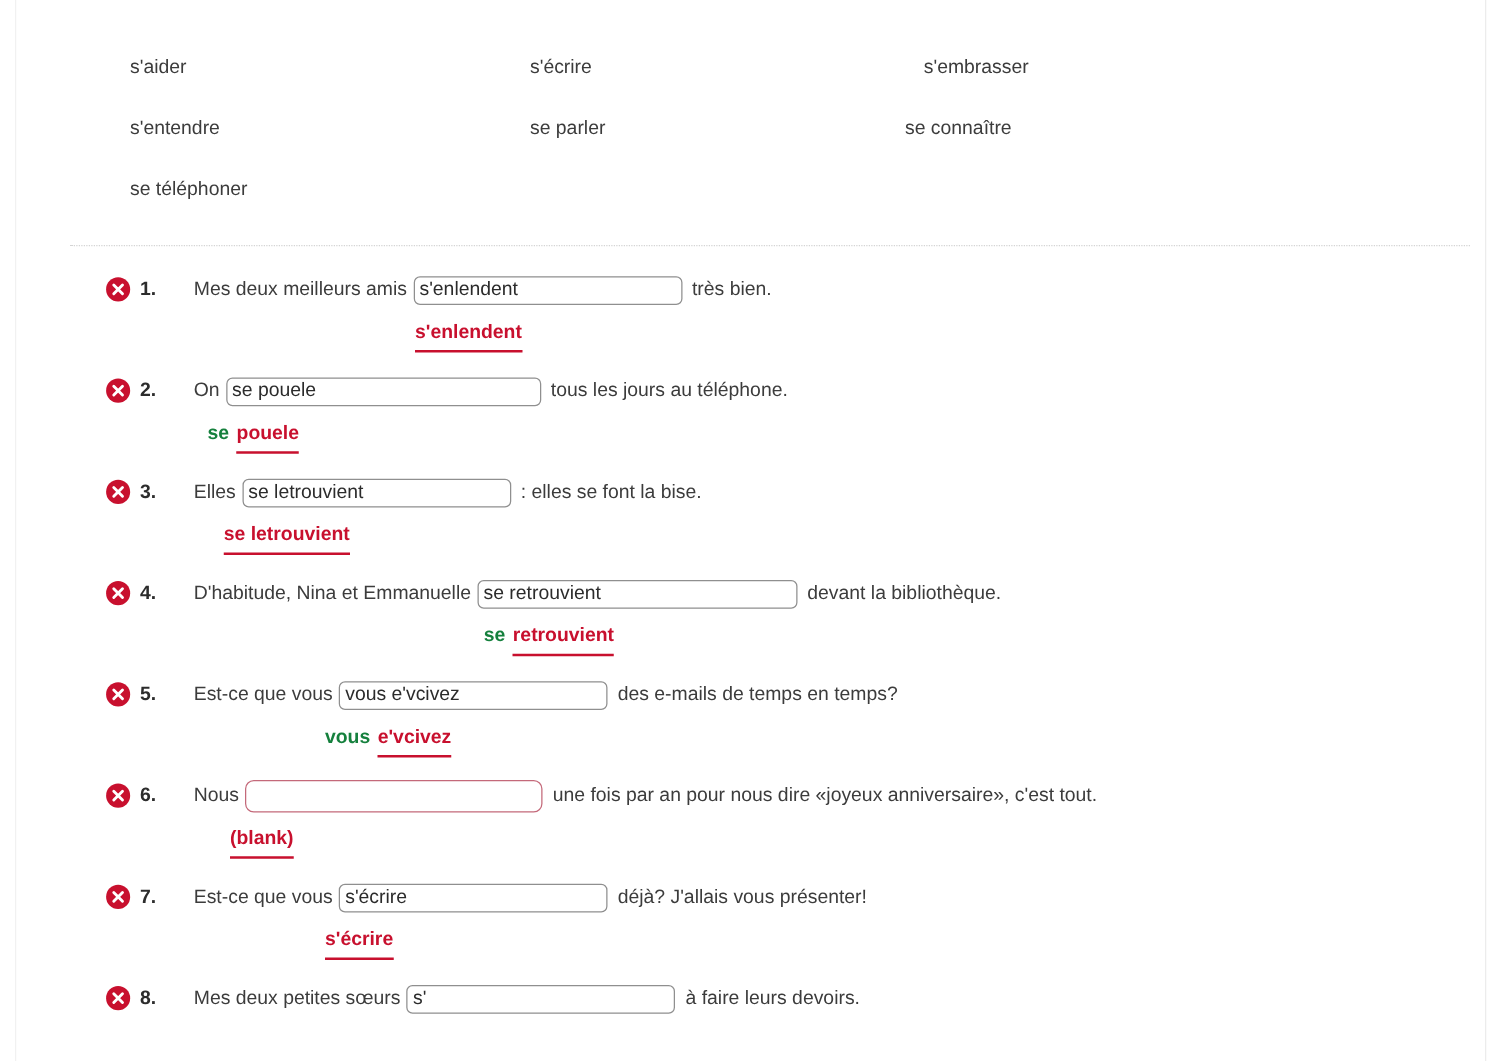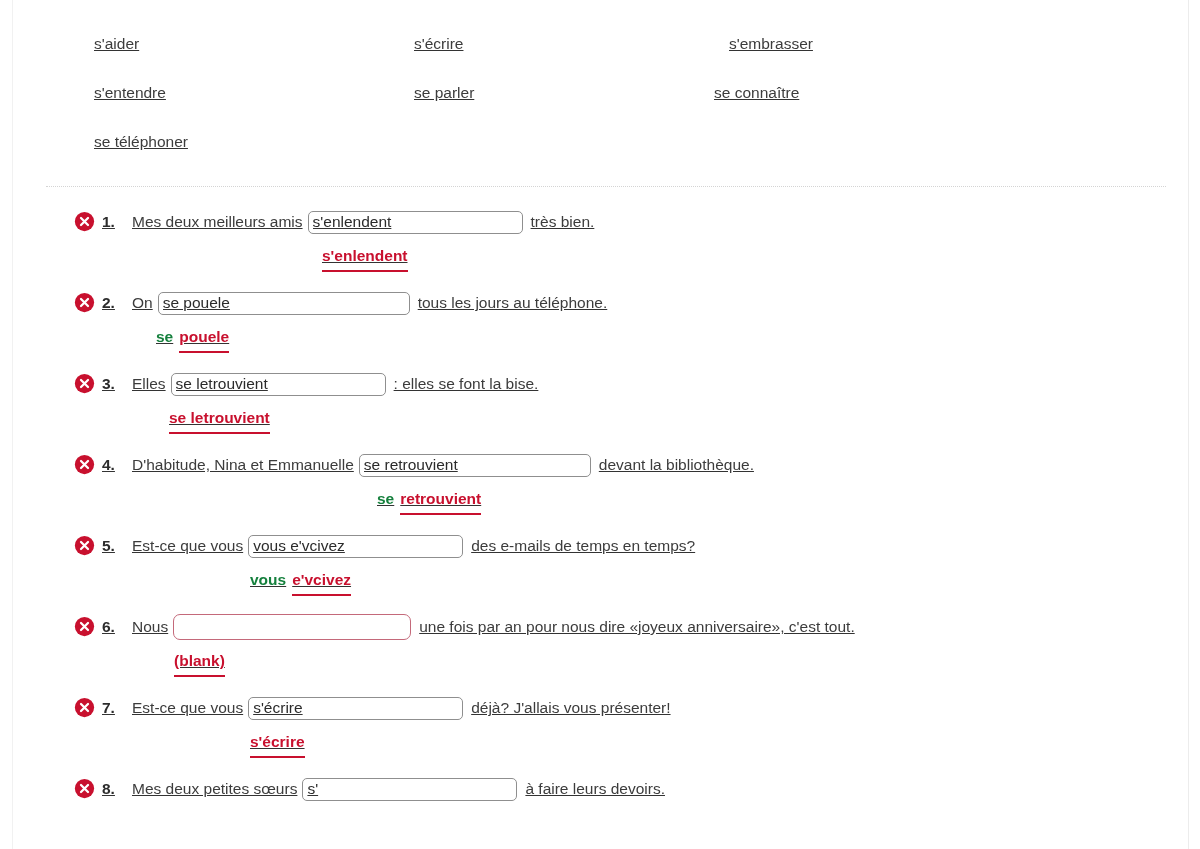--- a/index.html
+++ b/index.html
@@ -26,22 +26,21 @@
   }
   .page-frame-right {
     position: absolute;
     left: 1188px; top: 0; bottom: 0;
     width: 1px;
     background: #ececec;
   }
 
   .content {
     position: relative;
-    padding: 6px;
-    text-decoration: underline;
+    padding: 16px;
   }
 
   
   .word-bank {
     padding: 14px 40px 0 88px;
   }
   .word-row {
     display: flex;
     height: 49px;
     align-items: center;
@@ -96,21 +95,21 @@
     margin-left: 28px;
     font-size: 15.5px;
     font-weight: bold;
     color: #2c2c2c;
     flex: 0 0 auto;
   }
   .q-text {
     font-size: 15.5px;
     color: #3c3c3c;
   }
-  .q-text.pre { padding-right: 5px; }
+  .q-text.pre { padding-right: 5px; margin-left: 13px; }
   .q-text.post { padding-left: 8px; }
 
   .q-input {
     font-family: "Liberation Sans", sans-serif;
     font-size: 15.5px;
     color: #2b2b2b;
     border: 1px solid #8f8f8f;
     border-radius: 5px;
     background: #ffffff;
     height: 23px;
@@ -230,21 +229,21 @@
       <div class="q-item">
         <span class="q-mark">
           <svg class="icon-x" viewBox="0 0 24 24" xmlns="http://www.w3.org/2000/svg">
             <circle cx="12" cy="12" r="11" fill="#c8102e"></circle>
             <path d="M8 8 L16 16 M16 8 L8 16" stroke="#ffffff" stroke-width="2.6" stroke-linecap="round"></path>
           </svg>
         </span>
         <div class="q-line">
           <span class="q-num">4.</span>
           <span class="q-text pre">D'habitude, Nina et Emmanuelle</span>
-          <input type="text" class="q-input" value="se retrouvient" style="width: 232px;">
+          <input type="text" class="q-input" value="se retrouvient" style="width: 256px;">
           <span class="q-text post">devant la bibliothèque.</span>
         </div>
         <div class="q-answer-line" style="padding-left: 303px;">
           <span class="ans-word plain">se</span>
           <span class="ans-word correct">retrouvient</span>
         </div>
       </div>
       <div class="q-item">
         <span class="q-mark">
           <svg class="icon-x" viewBox="0 0 24 24" xmlns="http://www.w3.org/2000/svg">

